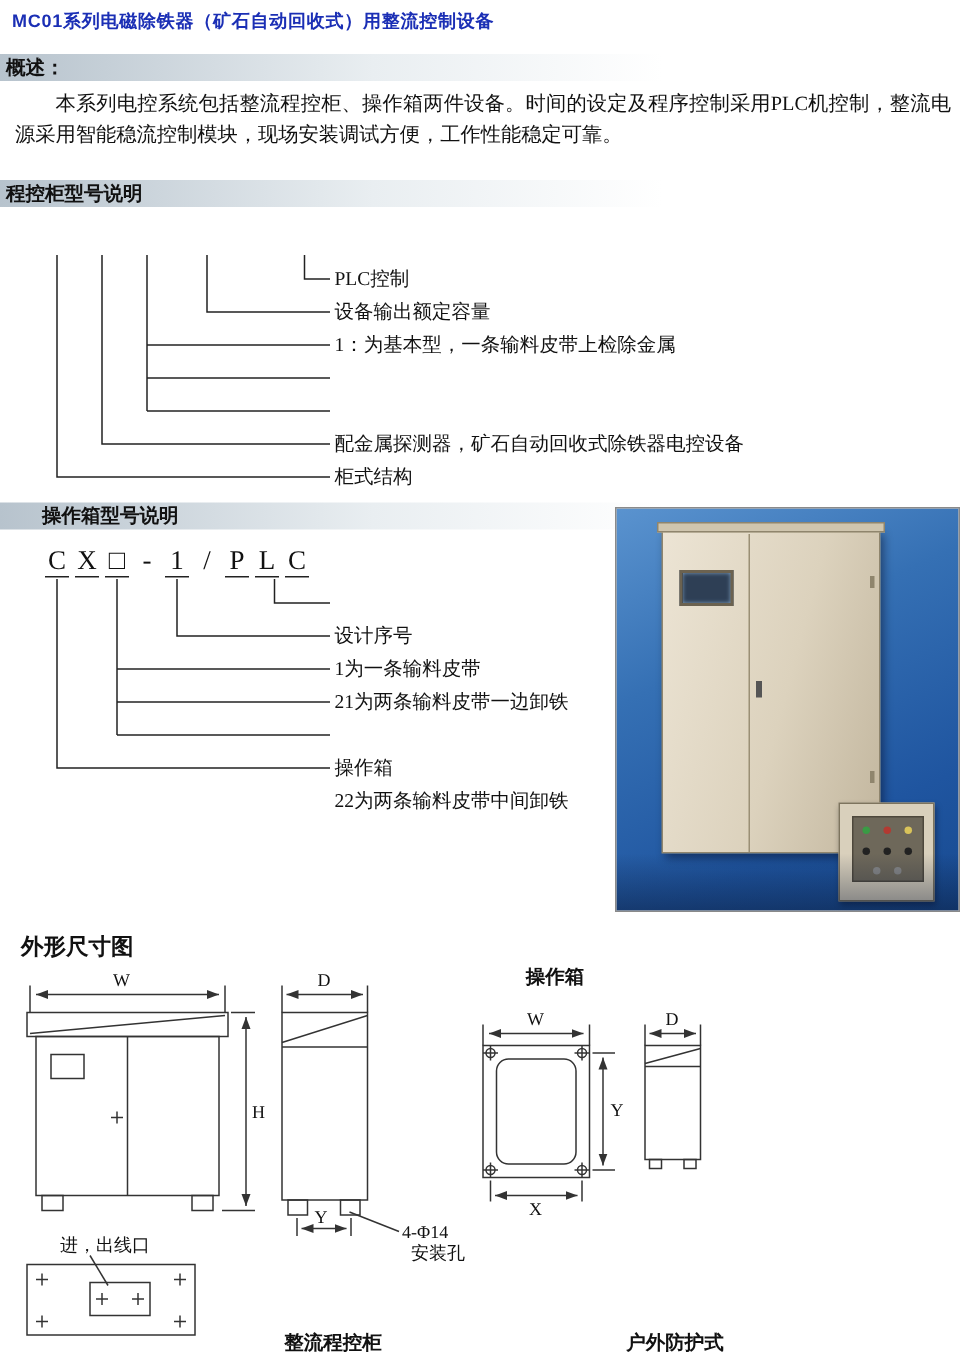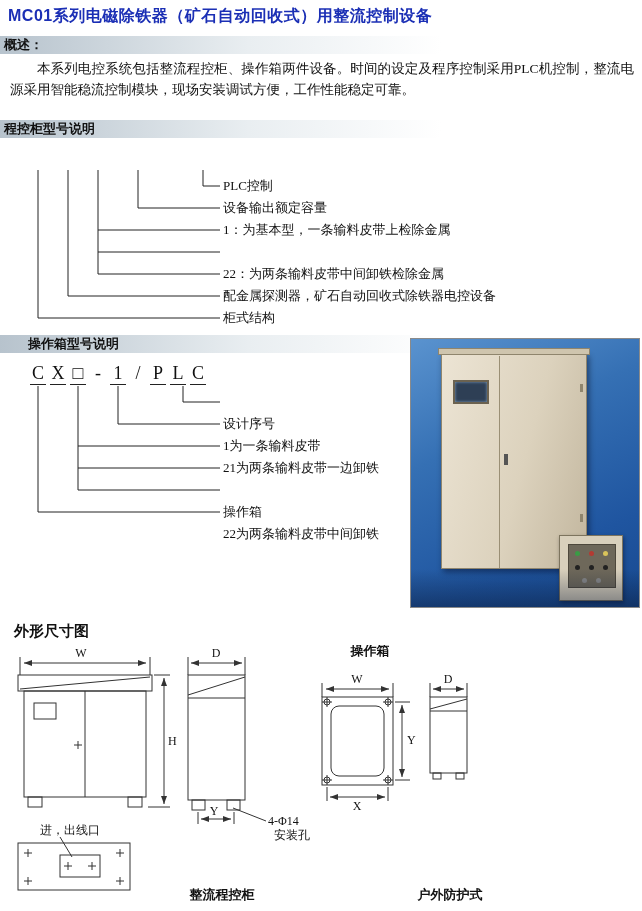--- a/index.html
+++ b/index.html
@@ -5,21 +5,21 @@
   * { margin:0; padding:0; box-sizing:border-box; }
   body {
     width:642px; height:911px; position:relative; background:#ffffff;
     font-family:"Liberation Serif","DejaVu Serif",serif; color:#111;
     overflow:hidden;
   }
   .abs { position:absolute; }
   .title {
     left:8px; top:6px; width:620px;
     font-family:"Liberation Sans","DejaVu Sans",sans-serif;
-    font-weight:bold; font-size:16px; color:#1b2fb5; letter-spacing:.5px;
+    font-weight:bold; font-size:12px; color:#1b2fb5; letter-spacing:.5px;
   }
   .bar {
     left:0; width:552px; height:18px; line-height:18px; padding-left:4px;
     font-weight:bold; font-size:13px;
     background:linear-gradient(to right,#b7c3cd,#e9eef1 45%,#ffffff 80%);
   }
   .para {
     left:10px; top:58px; width:624px; font-size:13.5px; line-height:21px;
     text-indent:2em; text-align:justify;
   }
@@ -82,21 +82,20 @@
     <polyline points="70,24 70,128"></polyline>
     <polyline points="70,84 192,84"></polyline>
     <polyline points="70,106 192,106"></polyline>
     <polyline points="70,128 192,128"></polyline>
     <polyline points="40,24 40,150 192,150"></polyline>
     <polyline points="10,24 10,172 192,172"></polyline>
   </svg>
   <div class="dlabel" style="top:31px;">PLC控制</div>
   <div class="dlabel" style="top:53px;">设备输出额定容量</div>
   <div class="dlabel" style="top:75px;">1：为基本型，一条输料皮带上检除金属</div>
-  <div class="dlabel" style="top:119px;">22：为两条输料皮带中间卸铁检除金属</div>
   <div class="dlabel" style="top:141px;">配金属探测器，矿石自动回收式除铁器电控设备</div>
   <div class="dlabel" style="top:163px;">柜式结构</div>
 </div>
 
 <div class="abs bar" style="top:335px;padding-left:28px;">操作箱型号说明</div>
 
 <div class="diagram" style="left:28px; top:362px; height:166px; width:370px;">
   <div class="coderow">
     <span class="cell">C</span><span class="cell">X</span><span class="cell">□</span><span class="cell nb">-</span><span class="cell">1</span><span class="cell nb">/</span><span class="cell">P</span><span class="cell">L</span><span class="cell">C</span>
   </div>

